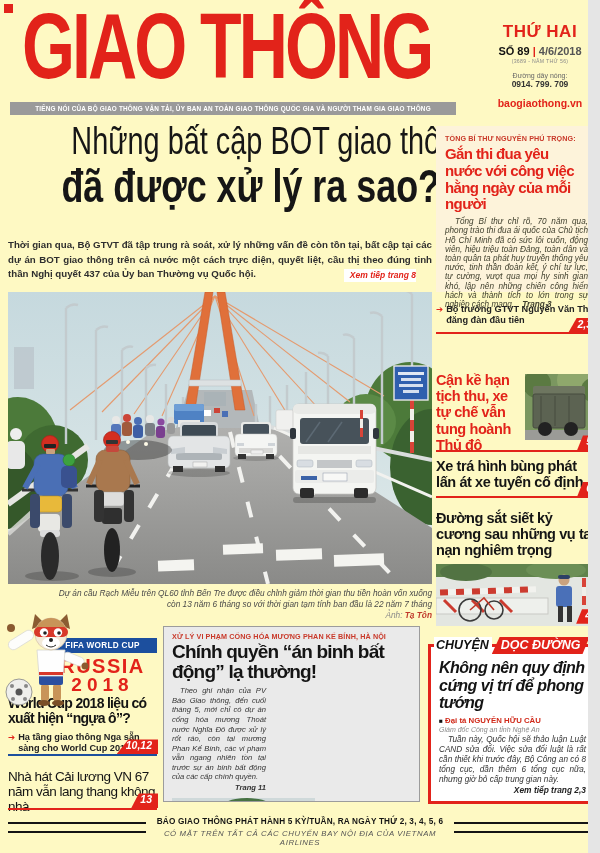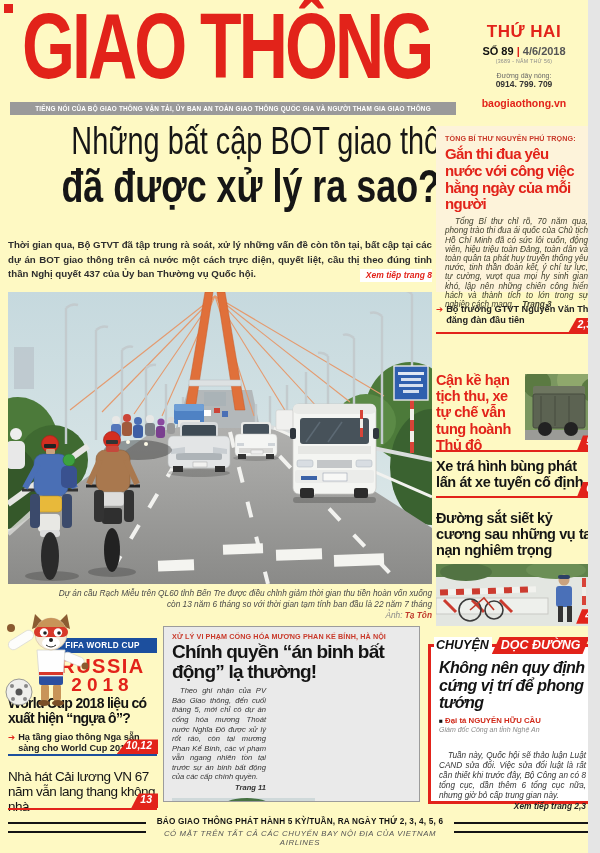--- a/index.html
+++ b/index.html
@@ -6,39 +6,39 @@
   #page{position:relative;width:588px;height:853px;background:#fef9c3;overflow:hidden;
         font-family:"Liberation Sans","DejaVu Sans",sans-serif;color:#222;}
   .abs{position:absolute;}
 
   
   #mark{left:4px;top:4px;width:9px;height:9px;background:#e2231a;}
   #logo{left:22px;top:0;font-size:92px;font-weight:700;color:#e2231a;letter-spacing:-4px;
         line-height:1.02;transform:scaleX(.74);transform-origin:left top;white-space:nowrap;}
   #tagline{left:10px;top:102px;width:446px;height:13px;background:#9a9a9a;color:#fff;
            font-size:6.4px;font-weight:700;text-align:center;line-height:13px;letter-spacing:.2px;white-space:nowrap;}
-  #mast-right{left:468px;top:22px;width:112px;text-align:center;}
+  #mast-right{left:484px;top:22px;width:112px;text-align:center;}
   #mast-right .day{font-size:17px;font-weight:800;color:#e2231a;letter-spacing:.5px;}
   #mast-right .issue{margin-top:3px;font-size:11px;color:#222;}
   #mast-right .issue b{color:#111;}
   #mast-right .issue .div{color:#e2231a;font-weight:700;}
   #mast-right .issue .dt{color:#555;font-weight:700;}
   #mast-right .note{font-size:5.2px;color:#8a8a8a;margin-top:1px;letter-spacing:.3px;}
   #mast-right .hl{margin-top:8px;font-size:7px;color:#666;}
   #mast-right .hn{font-size:8.5px;font-weight:700;color:#333;}
   #mast-right .web{margin-top:8px;font-size:10.5px;font-weight:700;color:#e2231a;}
 
   
   #lead{left:8px;top:122px;width:424px;text-align:center;}
   .hl1,.hl2{white-space:nowrap;display:inline-block;color:#161616;line-height:1.04;}
   .hl1{font-size:38px;transform:scaleX(.76);}
   .hl2{font-size:46px;font-weight:700;transform:scaleX(.78);margin-top:1px;}
   #lead-sum{left:8px;top:238px;width:424px;font-size:9.7px;font-weight:700;color:#2e2e2e;
             line-height:1.5;text-align:justify;}
-  #lead-sum .cont{position:absolute;right:0;bottom:0;color:#e2231a;font-size:8.5px;font-weight:700;font-style:italic;background:#fff;padding-left:6px;}
+  #lead-sum .cont{position:absolute;right:16px;bottom:0;color:#e2231a;font-size:8.5px;font-weight:700;font-style:italic;background:#fff;padding-left:6px;}
   #photo{left:8px;top:292px;width:424px;height:292px;}
   #capt{left:8px;top:588px;width:424px;text-align:right;font-size:8.3px;font-style:italic;
         color:#4a4a4a;line-height:1.35;}
   #capt .cr{color:#8a8a8a;}
   #capt .crn{color:#c0392b;font-weight:700;}
 
   
   .sbox{left:436px;width:161px;box-sizing:border-box;}
   #feature{top:126px;height:166px;background:#fdf3da;padding:8px 9px 6px;}
   .kick{font-size:7.2px;font-weight:700;color:#c9392a;letter-spacing:.1px;}
@@ -97,21 +97,21 @@
   #col{left:428px;top:644px;width:169px;height:160px;border:3px solid #e2231a;background:#fff;
        box-sizing:border-box;padding:9px 8px 4px;}
   #col .hd{position:absolute;top:-10px;left:3px;display:flex;white-space:nowrap;}
   #col .hb{background:#fff;color:#101010;font-size:12.5px;font-weight:800;font-style:italic;padding:1px 3px 2px 2px;text-align:center;}
   #col .hr{background:#e2231a;color:#fff;font-size:12.5px;font-weight:800;font-style:italic;
            padding:1px 9px 2px 9px;clip-path:polygon(8% 0,100% 0,93% 100%,0 100%);}
   #col .ct{font-size:16px;font-weight:700;font-style:italic;color:#141414;line-height:1.1;letter-spacing:-.5px;margin-top:3px;}
   #col .by{margin-top:4px;font-size:7.8px;font-weight:700;color:#d02818;}
   #col .by .sq{color:#111;font-size:6.5px;}
   #col .role{font-size:7px;font-style:italic;color:#8a8a8a;margin-top:1px;}
-  #col .cb{margin-top:18px;font-size:8.2px;font-style:italic;color:#333;text-align:justify;line-height:1.22;text-indent:9px;}
+  #col .cb{margin-top:2px;font-size:8.2px;font-style:italic;color:#333;text-align:justify;line-height:1.22;text-indent:9px;}
   #col .cc{text-align:right;font-weight:700;font-size:8.4px;font-style:italic;margin-top:0;}
 
   
   .frule{top:822px;width:138px;height:7px;border-top:2.5px solid #141414;border-bottom:2.5px solid #141414;}
   #ftext{left:150px;top:817px;width:300px;text-align:center;}
   #ftext .f1{font-size:8.2px;font-weight:700;color:#141414;letter-spacing:.2px;}
   #ftext .f2{margin-top:3px;font-size:7.8px;font-style:italic;color:#555;letter-spacing:.6px;}
 </style>
 </head>
 <body>

